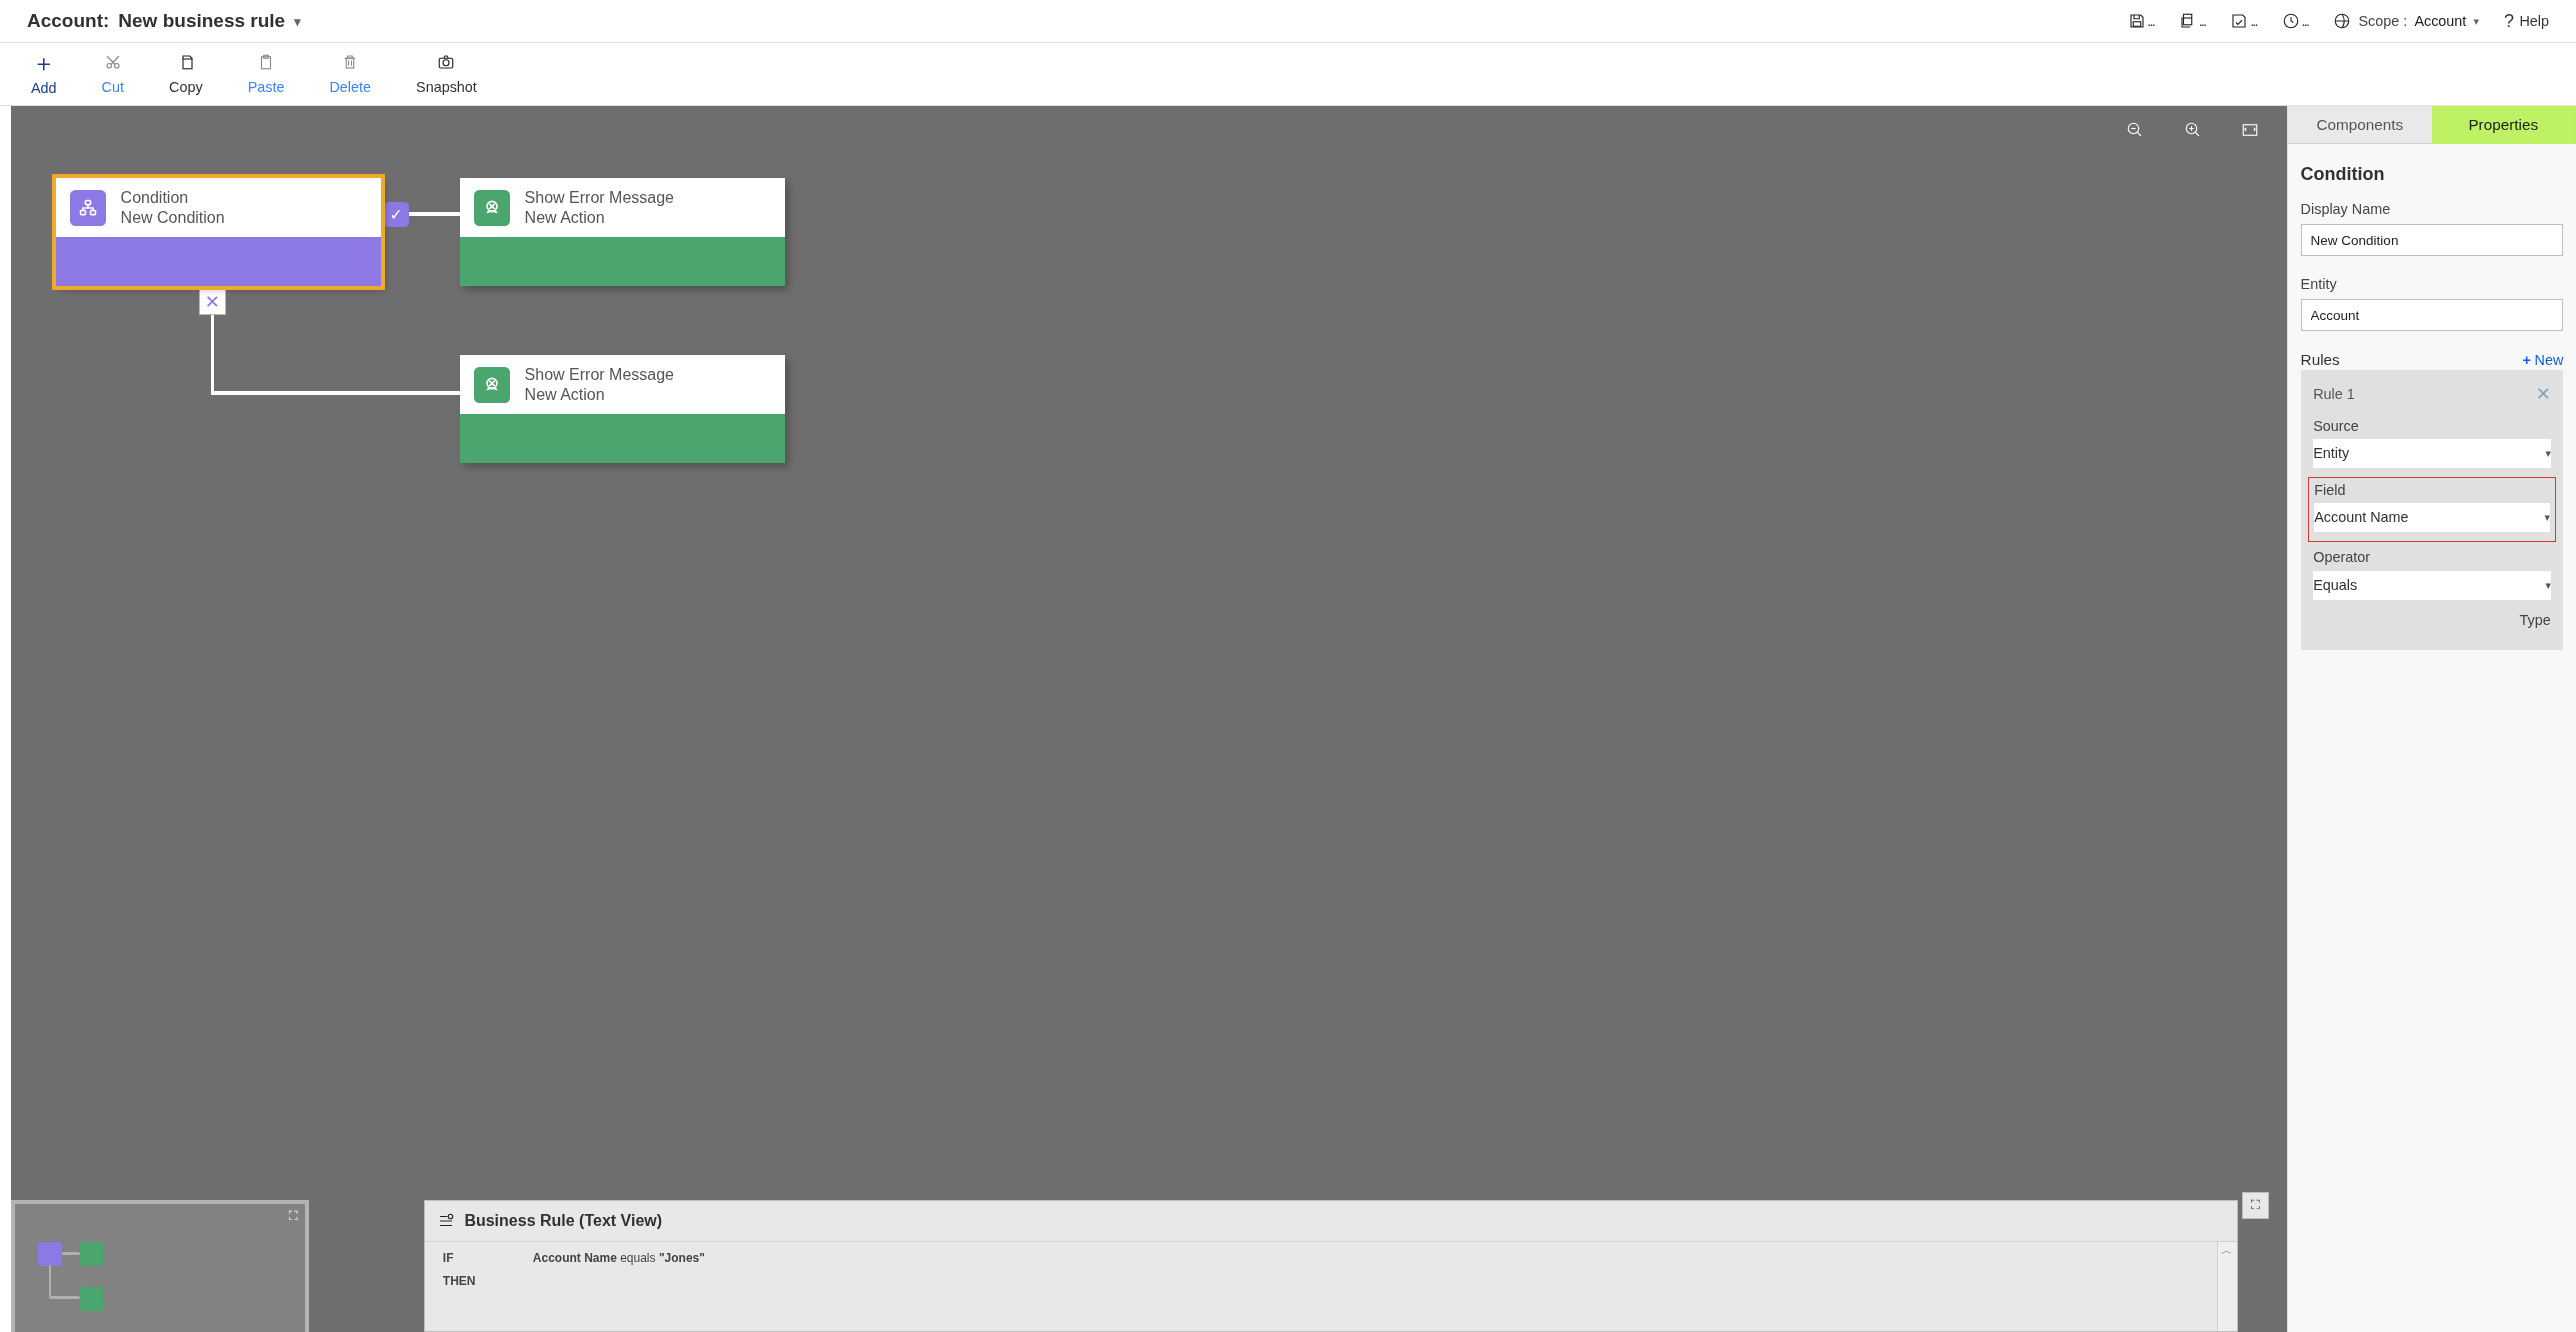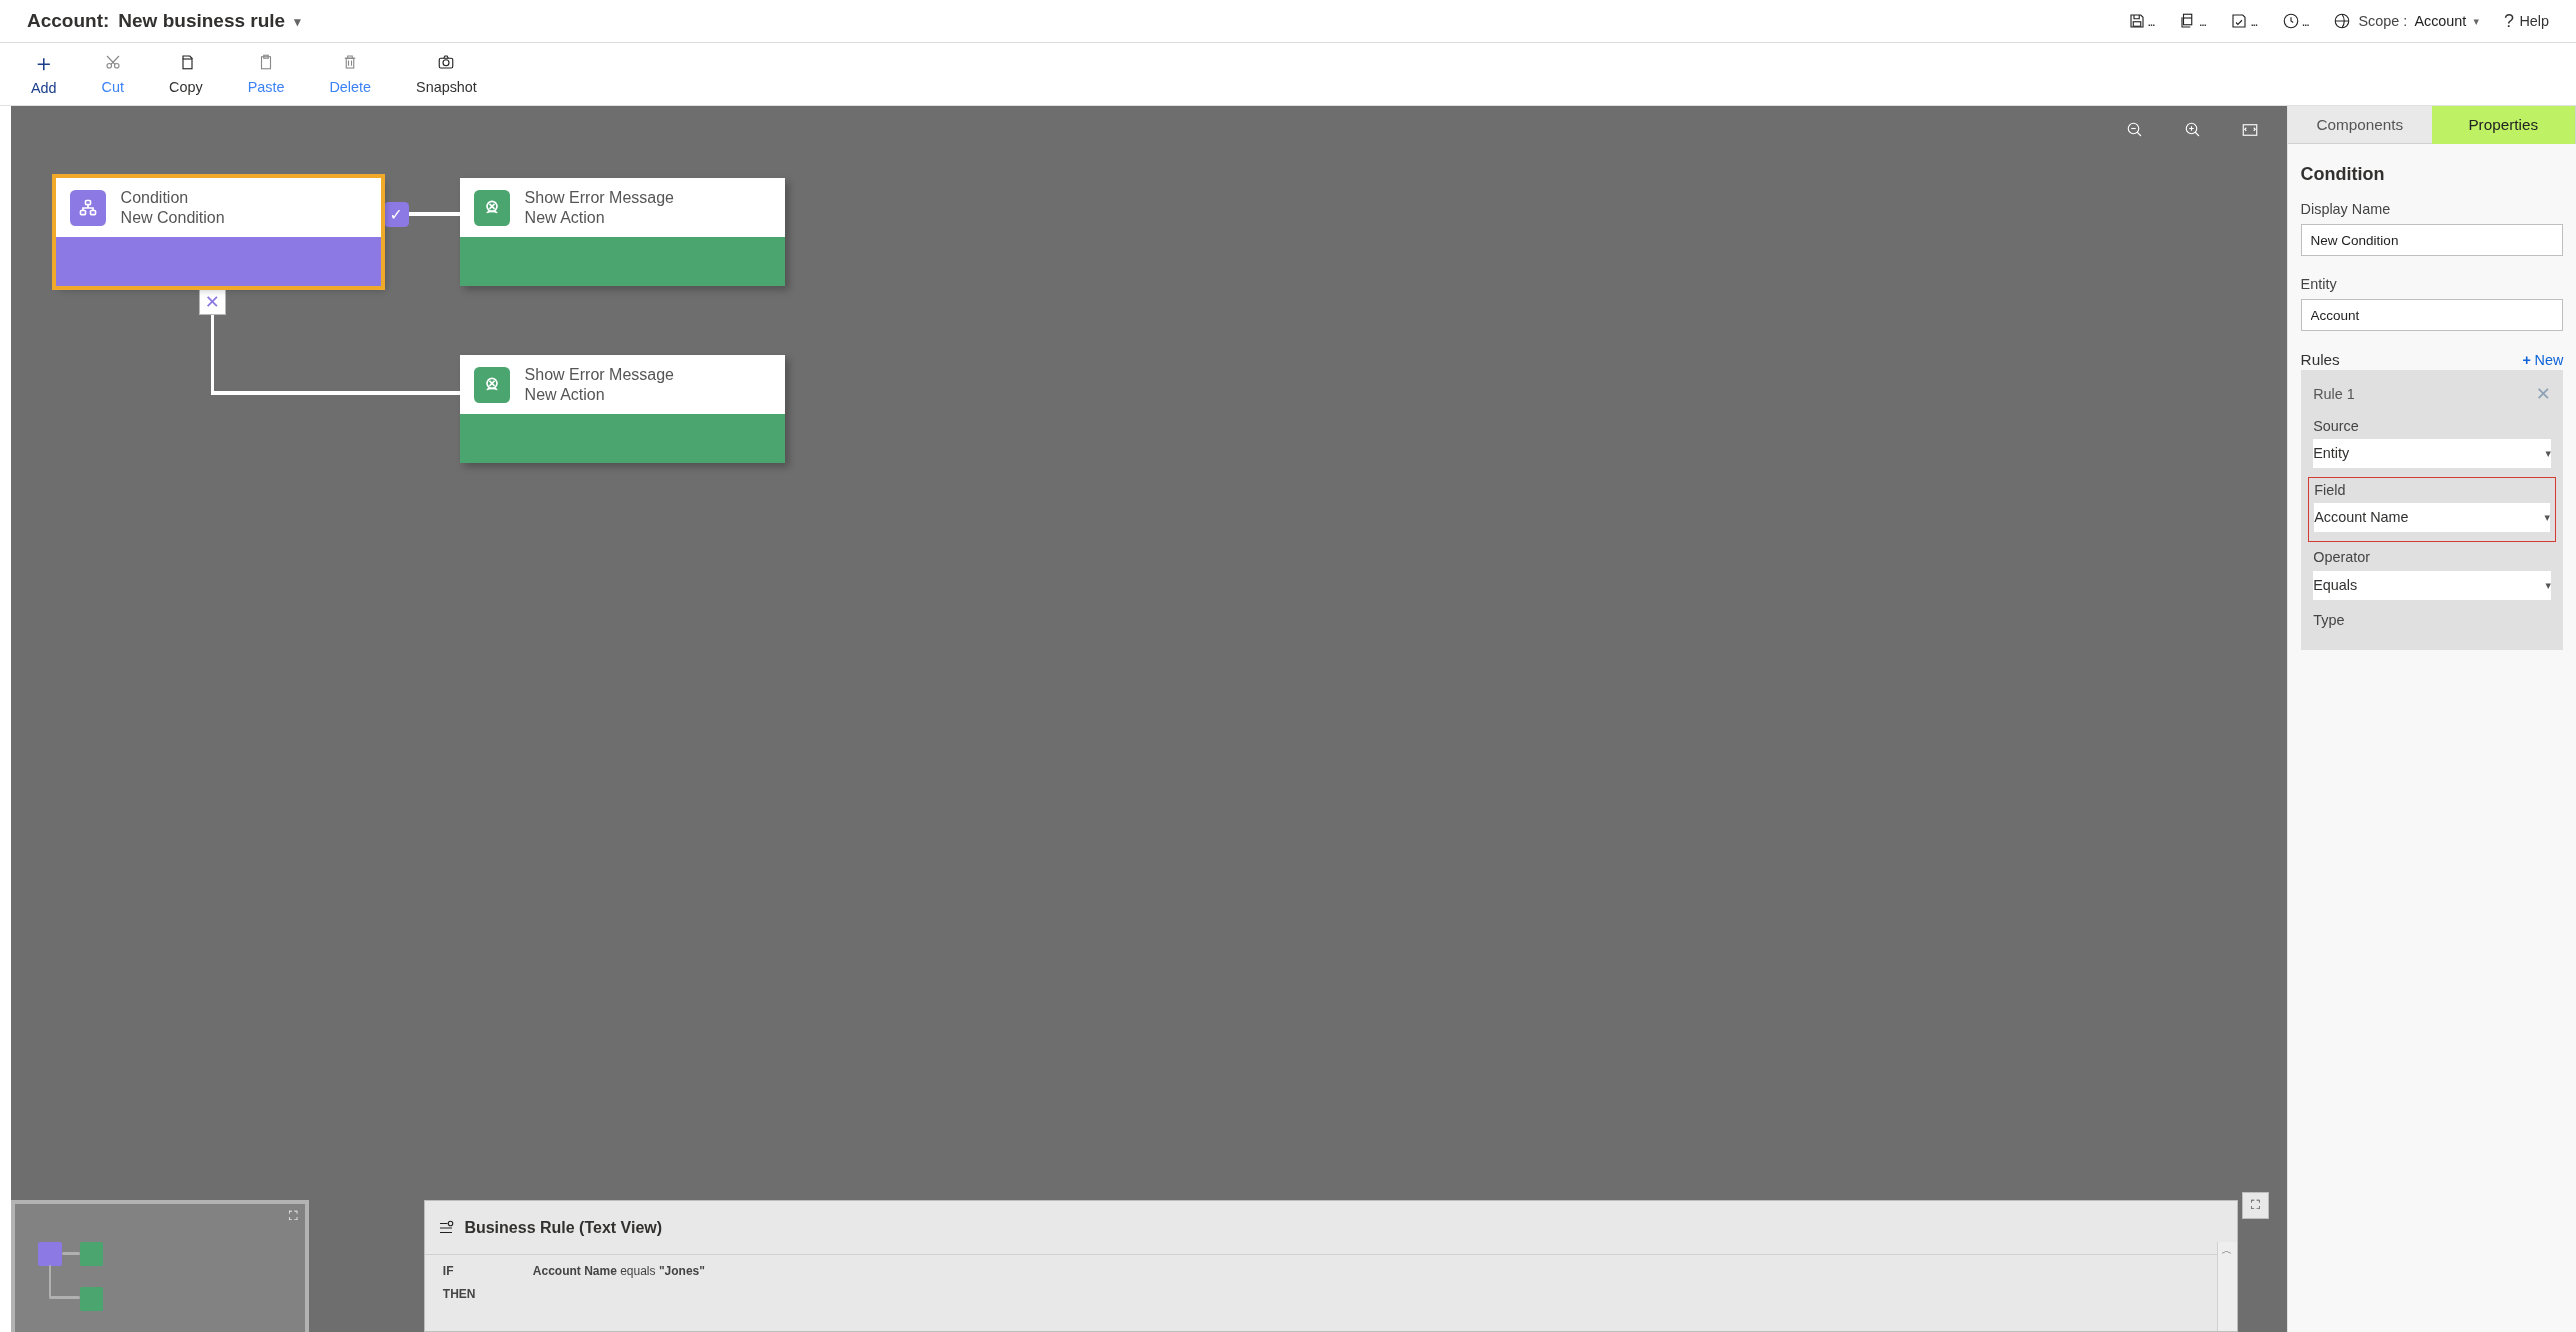--- a/index.html
+++ b/index.html
@@ -83,21 +83,21 @@
 }
 .minimap .mm-expand { position:absolute; top:5.4px; right:7.2px; color:#fff; font-size:12.6px; }
 .mm-shape { position:absolute; border-radius:1.8px; }
 
 
 .textview {
   position:absolute; left:413px; right:49px; bottom:0; height:132px;
   background:#e8e8e8; border:0.9px solid #bdbdbd; display:flex; flex-direction:column;
 }
 .tv-head {
-  height:54px; display:flex; align-items:center; gap:9px; padding:0 12.6px;
+  height:41px; display:flex; align-items:center; gap:9px; padding:0 12.6px;
   font-weight:600; font-size:16px; border-bottom:0.9px solid #d0d0d0;
 }
 .tv-head .spacer{flex:1}
 .tv-expand { position:absolute; top:-9px; right:-32px; width:27px; height:27px; background:#e8e8e8; border:0.9px solid #bdbdbd; display:flex; align-items:center; justify-content:center; cursor:pointer; font-size:12.6px;}
 .tv-scroll { position:absolute; top:41px; bottom:0; right:0; width:20px; background:#eee; border-left:0.9px solid #d0d0d0; }
 .tv-scroll .up { position:absolute; top:1.8px; left:3.6px; font-size:10.8px; color:#666;}
 .tv-body { flex:1; padding:9px 18px; font-size:12px; color:#444; display:flex; flex-direction:column; gap:9px;}
 .tv-row { display:flex; gap:36px; }
 .tv-kw { font-weight:700; width:54px; }
 .tv-expr .field { font-weight:700; }
@@ -437,21 +437,21 @@
         </div>
 
         <div class="sub-field">
           <label>Operator</label>
           <div class="selectbox">
             <span>Equals</span>
             <span class="chev">▾</span>
           </div>
         </div>
 
-        <div class="sub-field" style="margin-bottom:0;">
+        <div class="sub-field" style="margin-bottom:0;text-align:right;">
           <label>Type</label>
         </div>
       </div>
     </div>
   </div>
 
 </div>
 
 
 </body></html>

